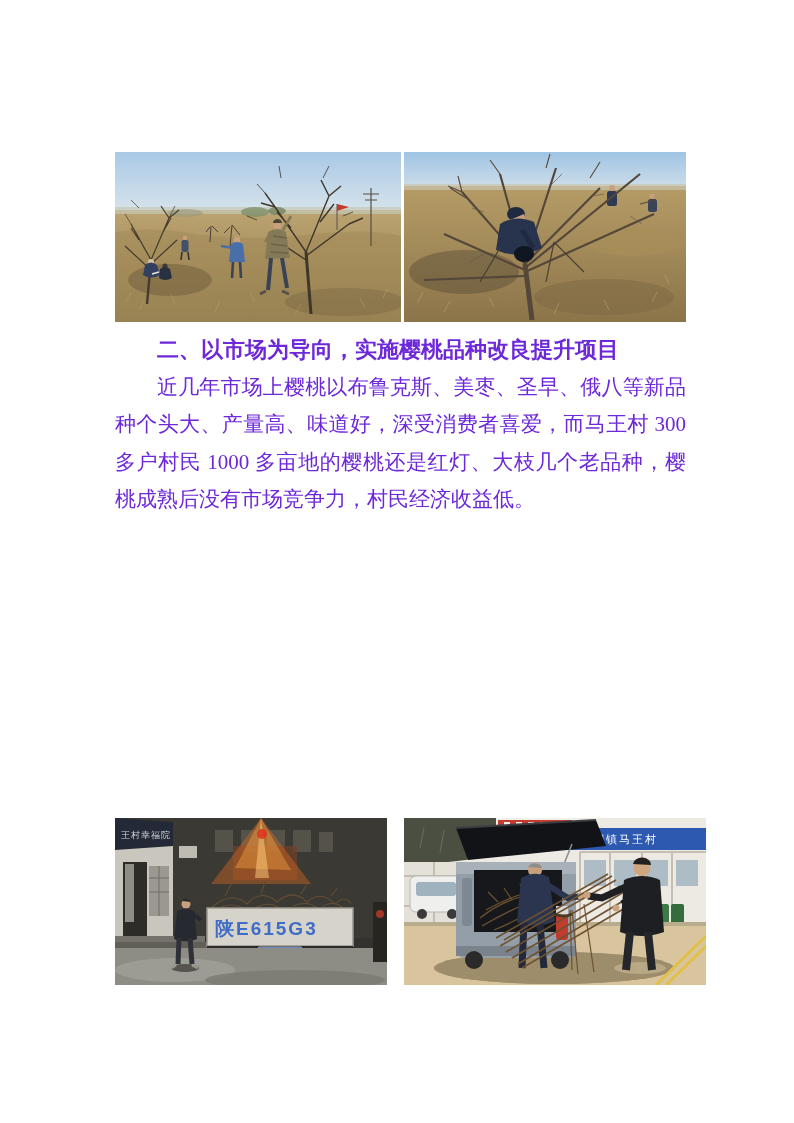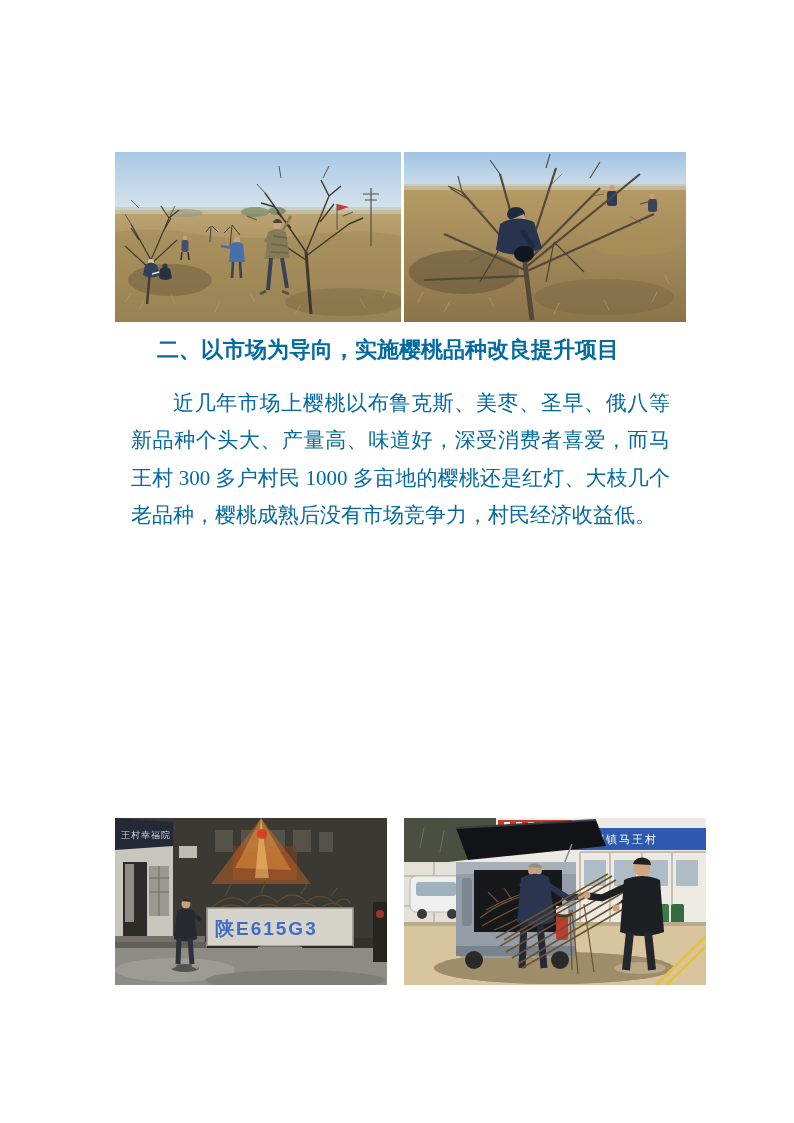--- a/index.html
+++ b/index.html
@@ -1,35 +1,35 @@
 <!DOCTYPE html>
 <html><head>
 <meta charset="utf-8">
 <style>
   html,body{margin:0;padding:0;background:#e8e8e8;}
   .page{
     position:relative;width:794px;height:1123px;margin:0 auto;
     background:#ffffff;overflow:hidden;
-    font-family:"Liberation Serif","DejaVu Serif",serif;color:#0369a1;
+    font-family:"Liberation Serif","DejaVu Serif",serif;color:#6d28d9;
   }
   .photo-row{position:absolute;display:flex;}
   .photo-row-top{left:115px;top:152px;gap:3px;}
   .photo-row-bottom{left:115px;top:818px;gap:17px;}
   .photo-row svg{display:block;}
   .doc-heading{
     position:absolute;left:115px;top:331px;width:571px;
     font-family:"Liberation Sans","DejaVu Sans",sans-serif;
     font-weight:bold;font-size:22px;line-height:38px;
     text-indent:42px;white-space:nowrap;
   }
   .doc-body{
     position:absolute;left:115px;top:369px;width:571px;
     font-size:21px;line-height:37.3px;text-align:justify;
   }
-  .doc-body p{margin:16px;text-indent:2em;}
+  .doc-body p{margin:0;text-indent:2em;}
 </style>
 </head>
 <body>
 
 <div class="page">
 
   <div class="photo-row photo-row-top">
 
     <svg width="286" height="170" viewBox="0 0 286 170">
       <defs>

